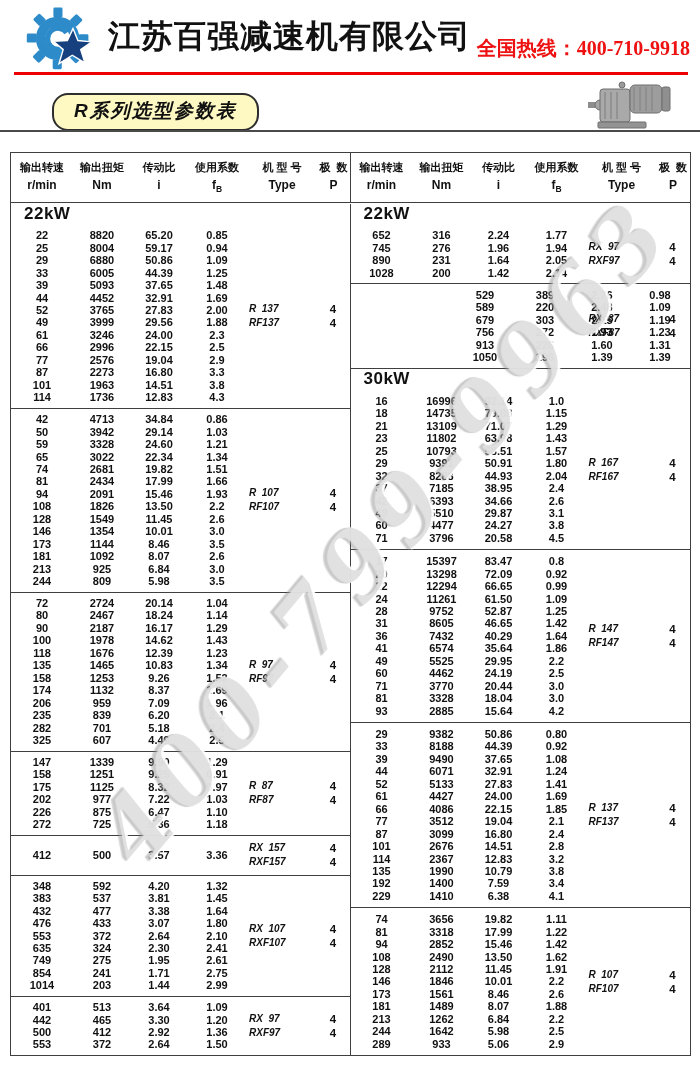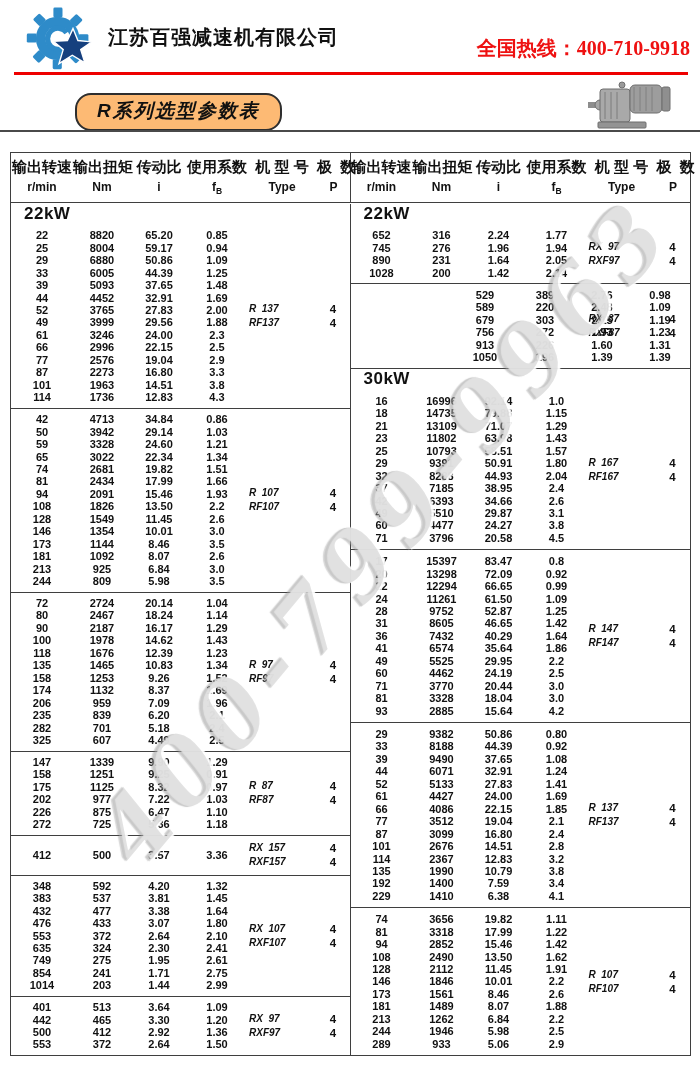--- a/index.html
+++ b/index.html
@@ -4,49 +4,49 @@
 <style>
   * { margin:0; padding:0; box-sizing:border-box; }
   html,body { background:#e8e8e8; }
   .page { width:700px; height:1068px; position:relative; background:#fff;
           margin:0 auto; overflow:hidden; font-family:"Liberation Sans",sans-serif; color:#111; }
 
   
   .header { position:absolute; top:4px; left:12px; right:10px; height:66px;
             display:flex; align-items:center; }
   .logo { flex:0 0 auto; }
-  .company { font-size:20px; font-weight:bold; letter-spacing:1px; margin-left:2px;
+  .company { font-size:32px; font-weight:bold; letter-spacing:1px; margin-left:2px;
              font-family:"Liberation Sans",sans-serif; }
   .hotline { margin-left:auto; margin-top:22px; font-size:20px; font-weight:bold;
              color:#ee1111; font-family:"Liberation Serif",serif; white-space:nowrap; }
   .red-rule { position:absolute; top:72px; left:14px; right:12px; height:3px; background:#ee0000; }
 
   .subrow { position:absolute; top:84px; left:0; right:0; height:48px; }
-  .badge { position:absolute; left:75px; top:9px; border:2px solid #2e2e2e; border-radius:16px;
+  .badge { position:absolute; left:52px; top:9px; border:2px solid #2e2e2e; border-radius:16px;
            padding:3px 20px 5px 20px; font-size:19px; font-weight:bold; font-style:italic;
-           letter-spacing:2px; background:#fdba74; }
+           letter-spacing:2px; background:#fef9c3; }
   .product-thumb { position:absolute; right:26px; top:-8px; }
   .dark-rule { position:absolute; top:130px; left:0; right:0; height:2px; background:#4a4a4a; }
 
   
   .frame { position:absolute; top:152px; left:10px; width:681px; bottom:12px;
            border:1px solid #3f3f3f; background:#fff; }
   .watermark { position:absolute; left:55%; top:42%; width:980px; z-index:6;
                transform:translate(-50%,-50%) rotate(-50deg);
                font-family:"DejaVu Serif",serif; font-style:italic; font-weight:bold;
                font-size:92px; letter-spacing:10px; text-align:center;
                color:rgba(178,178,178,0.38); white-space:nowrap; pointer-events:none;
                text-shadow:2px 2px 1px rgba(255,255,255,0.95), -1px -1px 1px rgba(110,110,110,0.28); }
 
   .thead { display:flex; height:50px; border-bottom:1px solid #3f3f3f; }
   .hhalf { width:50%; display:grid; grid-template-columns:62px 58px 56px 60px 70px 33px;
            align-content:center; }
   .thead > .hhalf:first-child { border-right:1px solid #3f3f3f; }
   .hcell { text-align:center; }
-  .hcn { font-size:15px; font-weight:bold; white-space:pre; }
+  .hcn { font-size:11px; font-weight:bold; white-space:pre; }
   .hen { font-size:12px; font-weight:bold; margin-top:3px; }
   .hen sub { font-size:8.5px; }
 
   .tbody { position:absolute; top:51px; bottom:0; left:0; right:0; display:flex; }
   .tcol { width:50%; display:flex; flex-direction:column; min-height:0; }
   .tcol.leftcol { border-right:1px solid #3f3f3f; }
 
   .power-title { flex:0 0 auto; font-size:17px; font-weight:bold; padding:0 0 1px 13px;
                  letter-spacing:0.5px; }
   .block { position:relative; display:flex; border-bottom:1px solid #3f3f3f;
@@ -1046,21 +1046,21 @@
                 <div class="cell">1.88</div>
               </div>
               <div class="row">
                 <div class="cell">213</div>
                 <div class="cell">1262</div>
                 <div class="cell">6.84</div>
                 <div class="cell">2.2</div>
               </div>
               <div class="row">
                 <div class="cell">244</div>
-                <div class="cell">1946</div>
+                <div class="cell">1642</div>
                 <div class="cell">5.98</div>
                 <div class="cell">2.5</div>
               </div>
               <div class="row">
                 <div class="cell">289</div>
                 <div class="cell">933</div>
                 <div class="cell">5.06</div>
                 <div class="cell">2.9</div>
               </div>
             </div>

